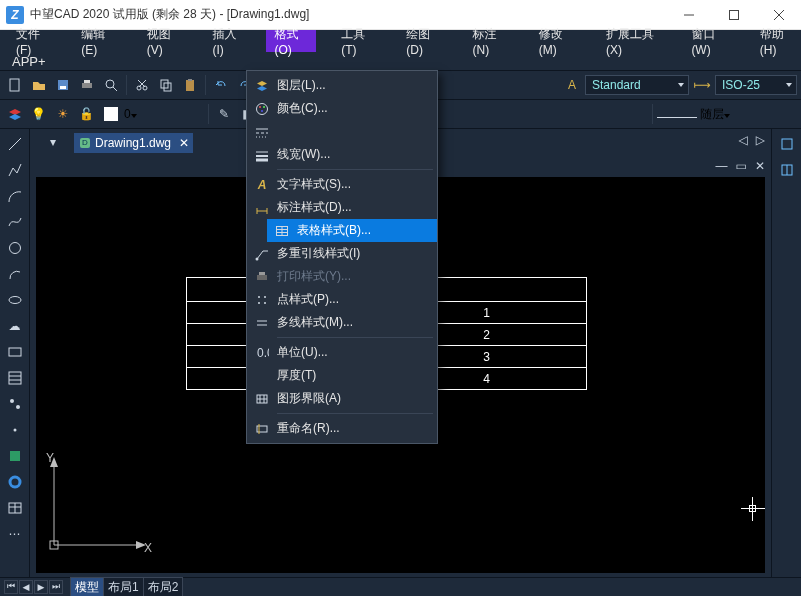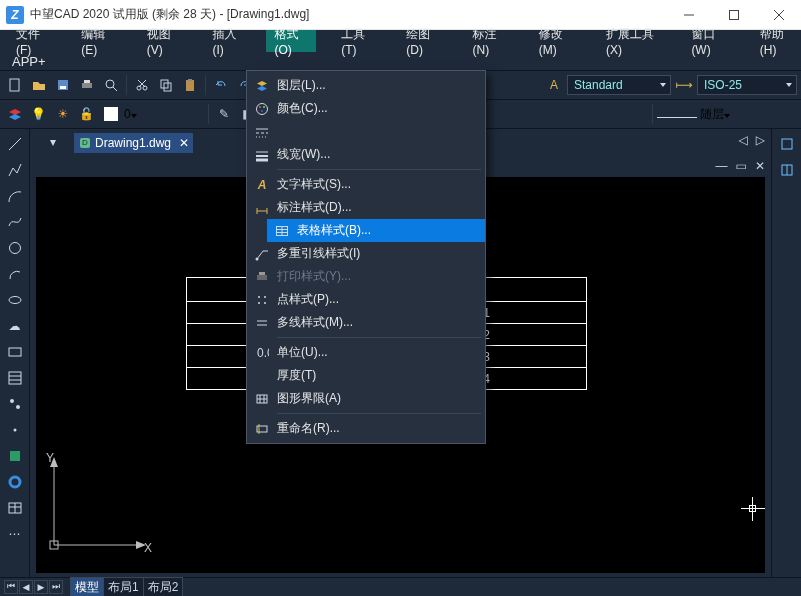--- a/index.html
+++ b/index.html
@@ -9,21 +9,21 @@
 .titlebar { height: 30px; background: #fff; display: flex; align-items: center; padding-left: 6px; border-bottom: 1px solid #e5e5e5; }
 .titlebar .logo { width: 18px; height: 18px; background: #3a8de0; border-radius: 2px; display: inline-flex; align-items: center; justify-content: center; color: #fff; font-style: italic; font-weight: bold; margin-right: 6px; }
 .titlebar .title { color: #333; flex: 1; }
 .titlebar .winbtns { display: flex; }
 .titlebar .winbtn { width: 45px; height: 30px; display: flex; align-items: center; justify-content: center; color: #444; }
 .titlebar .winbtn svg { width: 10px; height: 10px; }
 
 
 .menubar { height: 22px; background: #1e2a3a; display: flex; align-items: stretch; color: #e6e6e6; padding-left: 8px; gap: 17px; }
 .menubar .menuitem { padding: 0 8px; display: flex; align-items: center; }
-.menubar .menuitem.open { background: #0f766e; color: #fff; }
+.menubar .menuitem.open { background: #6d28d9; color: #fff; }
 .appplus { height: 18px; background:#1e2a3a; color:#e6e6e6; padding-left:12px; display:flex; align-items:center; font-size:13px;}
 
 
 .toolbars { background: #1e2a3a; padding: 3px 4px; display:flex; gap:2px; flex-wrap:nowrap; align-items:center; border-top:1px solid #0d1520; border-bottom:1px solid #0d1520;}
 .tbtn { width: 22px; height: 22px; display:flex; align-items:center; justify-content:center; color:#c9d4e0; border:1px solid transparent; border-radius:2px; }
 .sep { width:1px; height:20px; background:#2e3b4c; margin:0 2px;}
 .toolbars .wide-dd { height:20px; border:1px solid #3c4a5d; background:#16202e; color:#cfd8e3; font-size:11px; display:flex; align-items:center; padding:0 4px 0 6px; gap:6px;}
 .toolbars .wide-dd .caret { margin-left:auto; }
 
 .toolbars2 { background:#1e2a3a; padding:3px 4px; display:flex; gap:2px; align-items:center; border-bottom:1px solid #0d1520;}
@@ -51,21 +51,21 @@
 
 .axis { position:absolute; bottom:18px; left:8px; color:#bdbdbd; }
 
 
 .crosshair { position:absolute; right:0; top:320px; width:24px; height:24px; }
 .crosshair:before { content:""; position:absolute; left:0; right:0; top:11px; border-top:1px solid #fff;}
 .crosshair:after { content:""; position:absolute; top:0; bottom:0; left:11px; border-left:1px solid #fff;}
 .crosshair .sq { position:absolute; top:8px; left:8px; width:7px; height:7px; border:1px solid #fff;}
 
 
-.dropdown { position:absolute; top: 70px; left: 246px; width: 240px; background:#26303e; border:1px solid #4a5666; box-shadow: 4px 4px 8px rgba(0,0,0,.5); z-index: 100; padding:3px 0;}
+.dropdown { position:absolute; top: 70px; left: 246px; width: 192px; background:#26303e; border:1px solid #4a5666; box-shadow: 4px 4px 8px rgba(0,0,0,.5); z-index: 100; padding:3px 0;}
 .dropdown .row { display:flex; align-items:center; height:23px; color:#e6e6e6; }
 .dropdown .row.disabled { color:#6d7a8c; }
 .dropdown .row.highlight { background:#0a7be0; color:#fff;margin-left:20px; }
 .dropdown .ico { width:30px; display:flex; align-items:center; justify-content:center; }
 .dropdown .lbl { flex:1; padding-right:10px;}
 .dropdown .hr { height:1px; background:#3a4556; margin:3px 4px 3px 30px;}
 
 
 .footer-tabs { height:18px; background:#1e2a3a; display:flex; align-items:center; padding-left:40px; gap:0; color:#cfd8e3; font-size:11px; border-top:1px solid #0d1520; position:relative;}
 .footer-tabs .navbtns { position:absolute; left:4px; display:flex; gap:1px;}
@@ -184,21 +184,21 @@
   <div class="sep"></div>
   <div class="tbtn">✋</div>
   <div class="tbtn">🔍</div>
   <div style="flex:1"></div>
   <div class="tbtn" style="color:#d8b44a">A</div>
   <div class="wide-dd" style="width:104px">
     <span style="color:#8fe8e8">Standard</span>
       <span class="caret"></span>
   </div>
   <div class="tbtn" style="color:#d8b44a">⟼</div>
-  <div class="wide-dd" style="width:100px">
+  <div class="wide-dd" style="width:82px">
     <span style="color:#8fe8e8">ISO-25</span>
       <span class="caret"></span>
   </div>
 </div>
 
 <div class="toolbars2">
   <div class="tbtn">
       <svg width="14" height="14">
         <path d="M7 2l6 3-6 3-6-3z" fill="#d83838"></path>
         <path d="M7 7l6 3-6 3-6-3z" fill="#3a8de0"></path>

